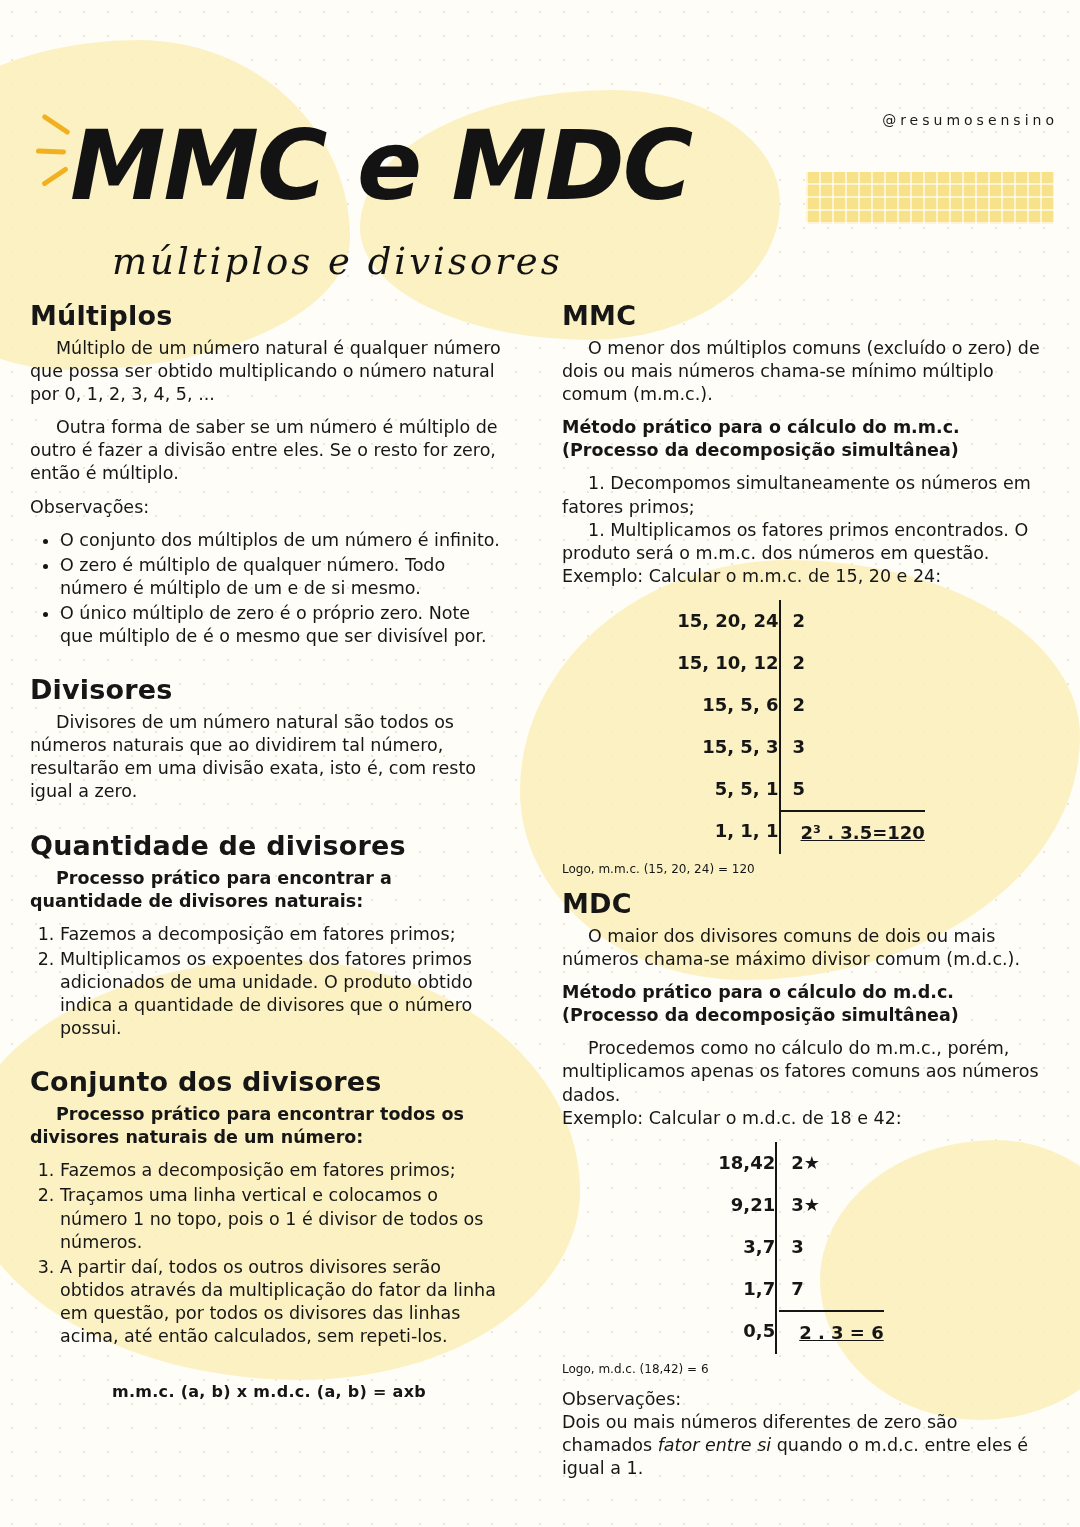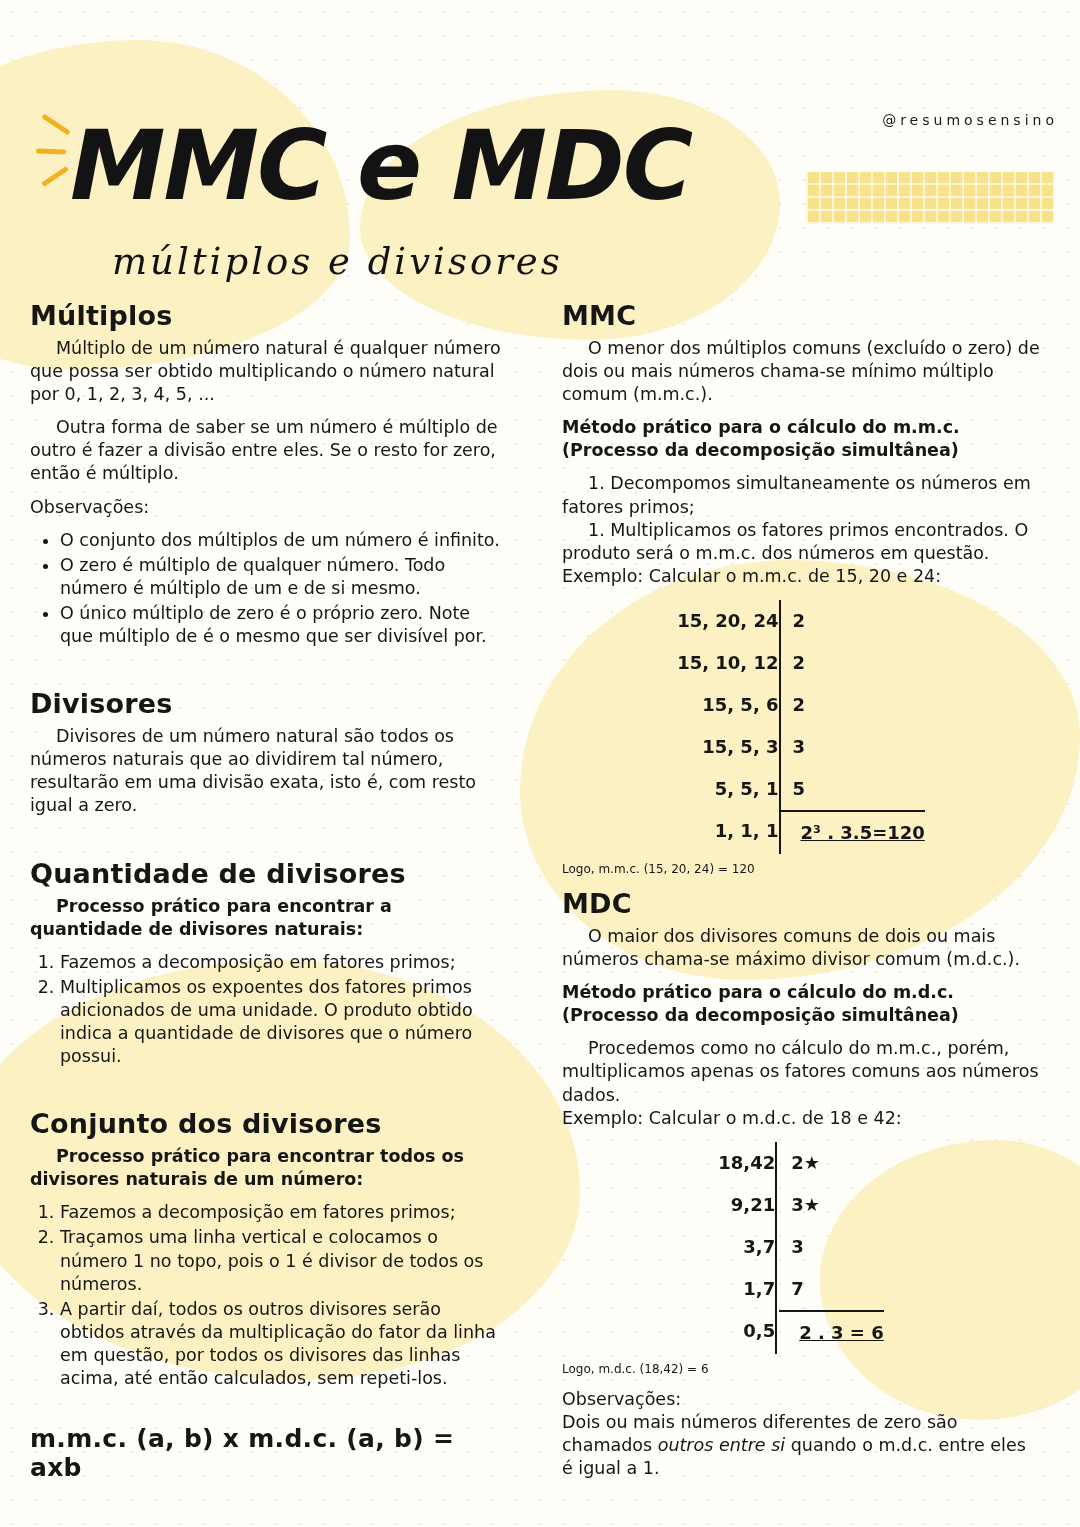--- a/index.html
+++ b/index.html
@@ -134,42 +134,43 @@
   }
   .col.left  { left: 30px; }
   .col.right { left: 562px; }
 
   h2 {
     margin: 0 0 6px 0;
     font-size: 27px;
     font-weight: bold;
     letter-spacing: .2px;
   }
-  h2.gap { margin-top: 40px; }
+  h2.gap { margin-top: 26px; }
 
   p {
     margin: 0 0 10px 0;
     font-size: 17.5px;
     line-height: 1.32;
   }
   p.indent { text-indent: 26px; }
   p.bold { font-weight: bold; }
   ul, ol {
     margin: 4px 0 10px 0;
     padding-left: 30px;
     font-size: 17.5px;
     line-height: 1.32;
   }
   ul li, ol li { margin-bottom: 2px; }
   ul { list-style: disc; }
   ol { list-style: decimal; }
 
   .formula {
     margin-top: 34px;
-    font-size: 25px;
+    text-align: center;
+    font-size: 16px;
     font-weight: bold;
     letter-spacing: .3px;
   }
 
   
   .decomp {
     margin: 12px 0 8px 0;
     display: flex;
     justify-content: center;
   }
@@ -309,15 +310,15 @@
           <div class="row">3★</div>
           <div class="row">3</div>
           <div class="row">7</div>
           <div class="row result">2 . 3 = 6</div>
         </div>
       </div>
     </div>
     <div class="logo-line">Logo, m.d.c. (18,42) = 6</div>
 
     <p style="margin-bottom:0">Observações:</p>
-    <p><span>Dois ou mais números diferentes de zero são chamados </span><em>outros entre si</em><span> quando o m.d.c. entre eles é igual a 1.</span></p>
+    <p><span>Dois ou mais números diferentes de zero são chamados </span><em>fator entre si</em><span> quando o m.d.c. entre eles é igual a 1.</span></p>
   </div>
 </div>
 
 </body></html>

